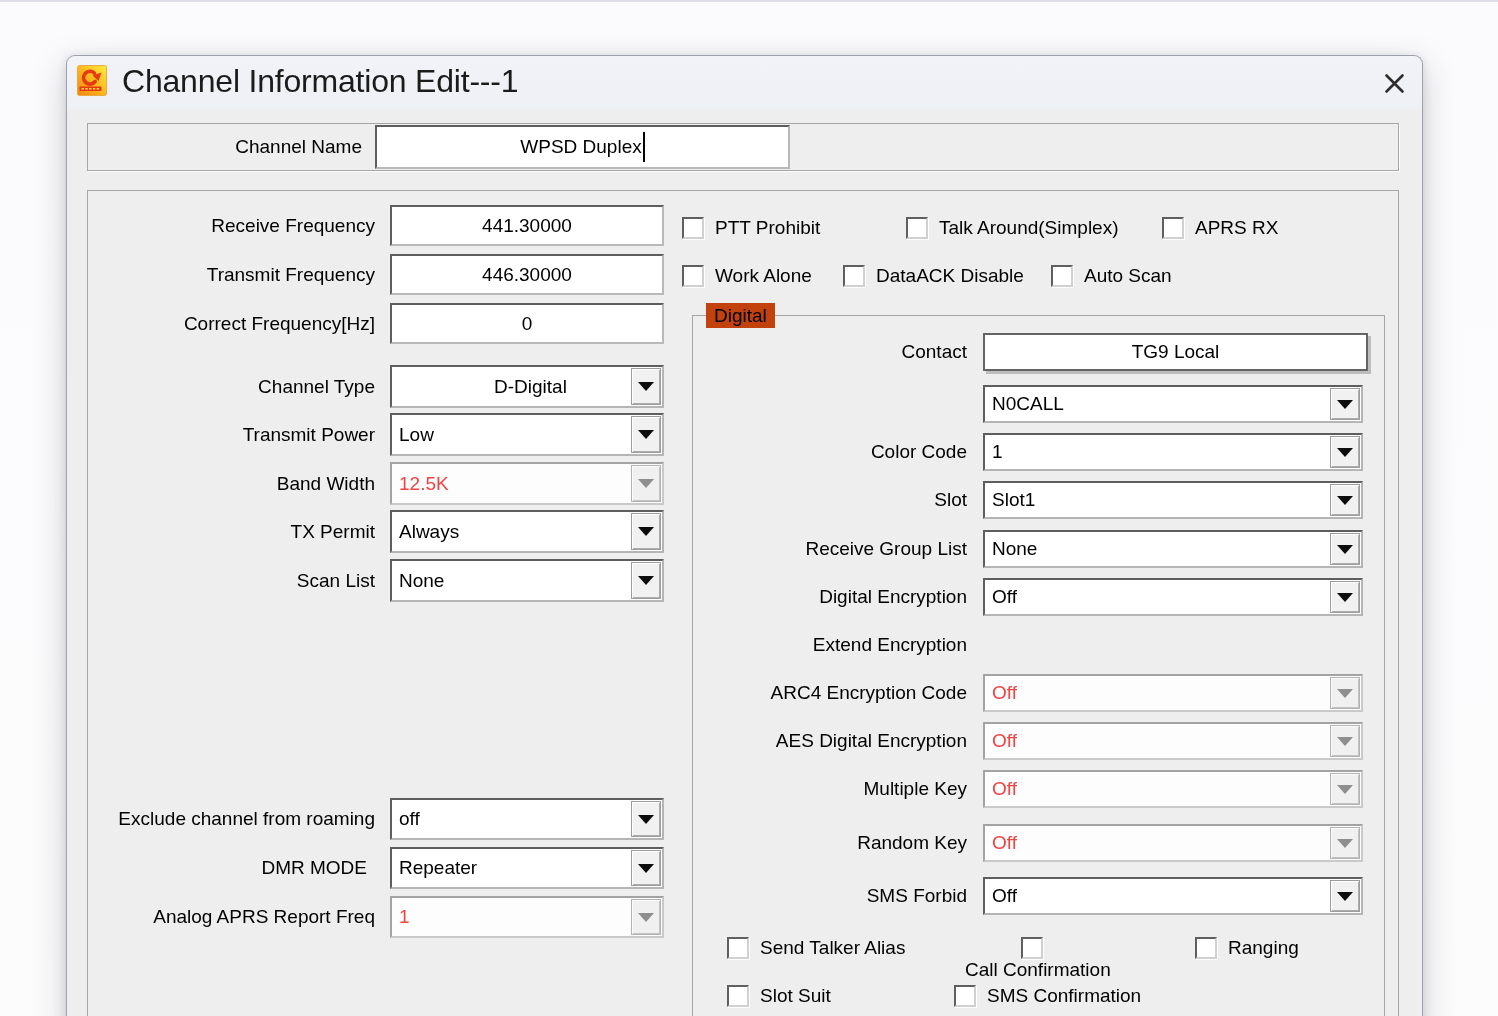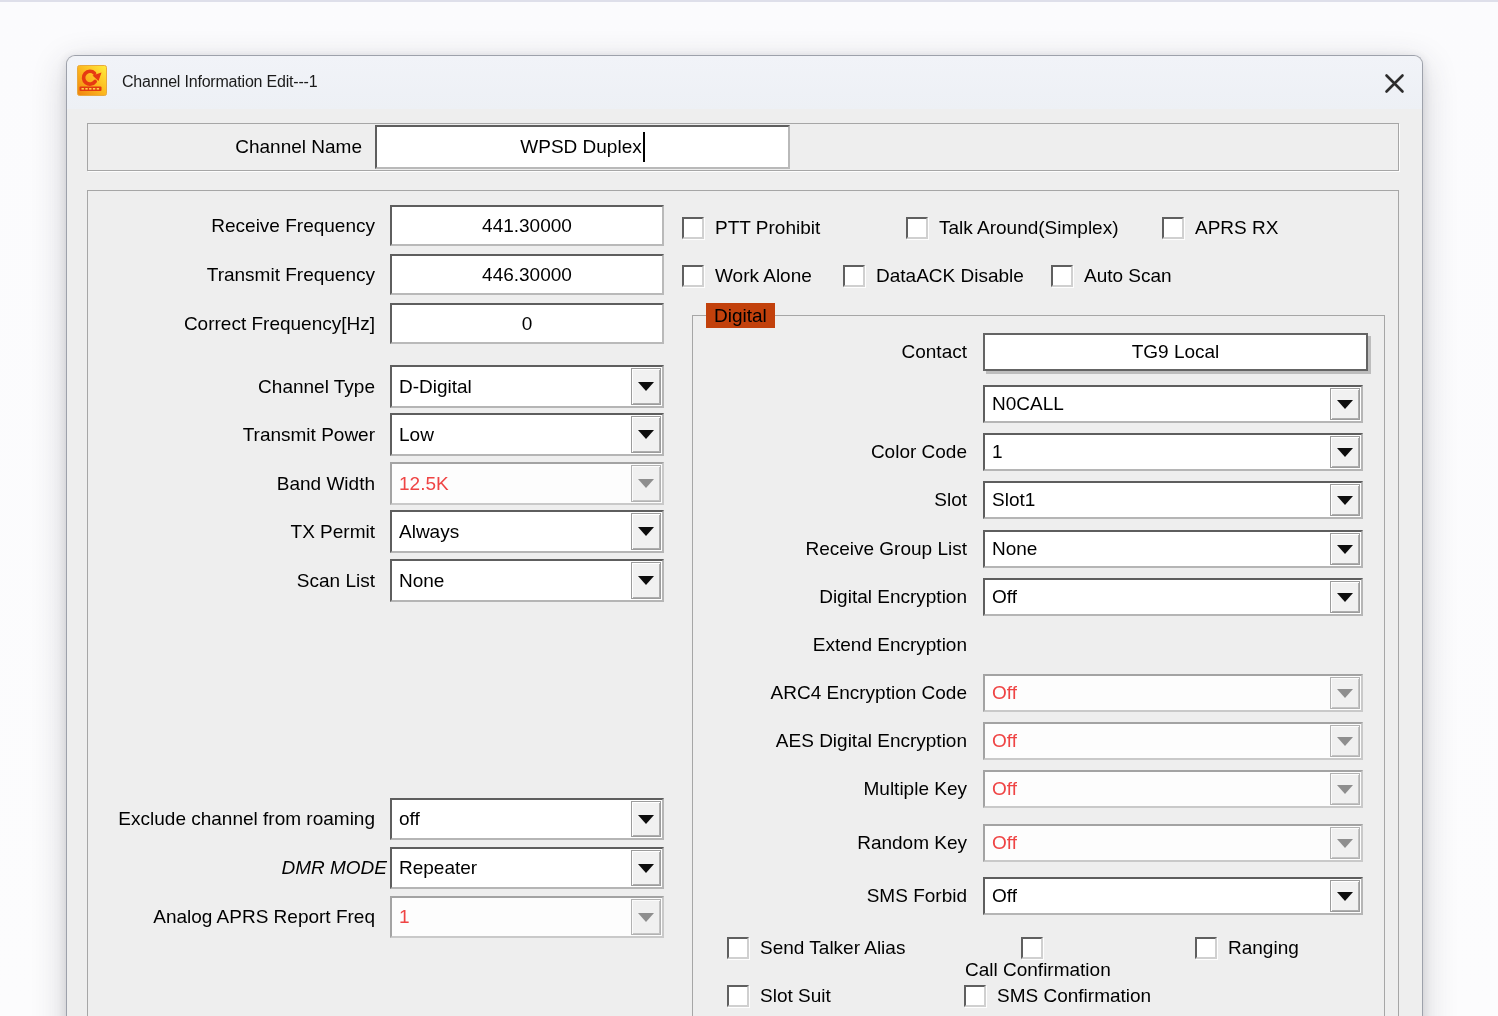--- a/index.html
+++ b/index.html
@@ -22,21 +22,21 @@
     box-shadow:0 10px 34px rgba(50,52,62,.22), 0 2px 10px rgba(50,52,62,.14);
   }
   #titlebar {
     position:absolute; left:0; top:0; right:0; height:53px;
     background:linear-gradient(180deg,#f1f3f8 0%,#edf0f5 100%);
     border-radius:9px 9px 0 0;
   }
   #title-icon { position:absolute; left:10px; top:9px; width:30px; height:31px; }
   #title-text {
     position:absolute; left:55px; top:0; height:53px; line-height:51px;
-    font-size:16px; letter-spacing:-0.2px; color:#1b1b1b; white-space:nowrap;
+    font-size:32px; letter-spacing:-0.2px; color:#1b1b1b; white-space:nowrap;
   }
   #close-btn {
     position:absolute; left:1307px; top:8px; width:40px; height:38px;
     display:flex; align-items:center; justify-content:center;
   }
 
   
   .frame {
     position:absolute; border:1px solid #a6a6a6;
     box-shadow:1px 1px 0 rgba(255,255,255,.85);
@@ -155,21 +155,21 @@
     <div class="lbl" style="left:28px; top:198px; width:280px; height:41px;">Transmit Frequency</div>
     <div class="edit" style="left:323px; top:198px; width:274px; height:41px;">
       <span class="val">446.30000</span>
     </div>
     <div class="lbl" style="left:28px; top:247px; width:280px; height:41px;">Correct Frequency[Hz]</div>
     <div class="edit" style="left:323px; top:247px; width:274px; height:41px;">
       <span class="val">0</span>
     </div>
 
     <div class="lbl" style="left:28px; top:309px; width:280px; height:43px;">Channel Type</div>
-    <div class="combo" style="left:323px; top:309px; width:274px; height:43px;">
+    <div class="combo" style="left:323px; top:309px; width:274px; height:43px;justify-content:center;">
       <span class="val">D-Digital</span>
       <span class="btn">
           <span class="arrow"></span>
         </span>
     </div>
     <div class="lbl" style="left:28px; top:357px; width:280px; height:43px;">Transmit Power</div>
     <div class="combo" style="left:323px; top:357px; width:274px; height:43px;">
       <span class="val">Low</span>
       <span class="btn">
           <span class="arrow"></span>
@@ -197,21 +197,21 @@
         </span>
     </div>
 
     <div class="lbl" style="left:28px; top:742px; width:280px; height:42px;">Exclude channel from roaming</div>
     <div class="combo" style="left:323px; top:742px; width:274px; height:42px;">
       <span class="val">off</span>
       <span class="btn">
           <span class="arrow"></span>
         </span>
     </div>
-    <div class="lbl" style="left:40px; top:791px; width:280px; height:42px;font-style:italic;">DMR MODE</div>
+    <div class="lbl" style="left:20px; top:791px; width:280px; height:42px;">DMR MODE</div>
     <div class="combo" style="left:323px; top:791px; width:274px; height:42px;">
       <span class="val">Repeater</span>
       <span class="btn">
           <span class="arrow"></span>
         </span>
     </div>
     <div class="lbl" style="left:28px; top:840px; width:280px; height:42px;">Analog APRS Report Freq</div>
     <div class="combo disabled" style="left:323px; top:840px; width:274px; height:42px;">
       <span class="val">1</span>
       <span class="btn">
@@ -333,19 +333,19 @@
       <span class="cblbl">Call Confirmation</span>
     </div>
     <div class="cbrow" style="left:1128px; top:881px;">
       <span class="cb"></span>
       <span class="cblbl">Ranging</span>
     </div>
     <div class="cbrow" style="left:660px; top:929px;">
       <span class="cb"></span>
       <span class="cblbl">Slot Suit</span>
     </div>
-    <div class="cbrow" style="left:887px; top:929px;margin-left:10px;">
+    <div class="cbrow" style="left:887px; top:929px;">
       <span class="cb"></span>
       <span class="cblbl">SMS Confirmation</span>
     </div>
 
   </div>
 </div>
 
 </body></html>

